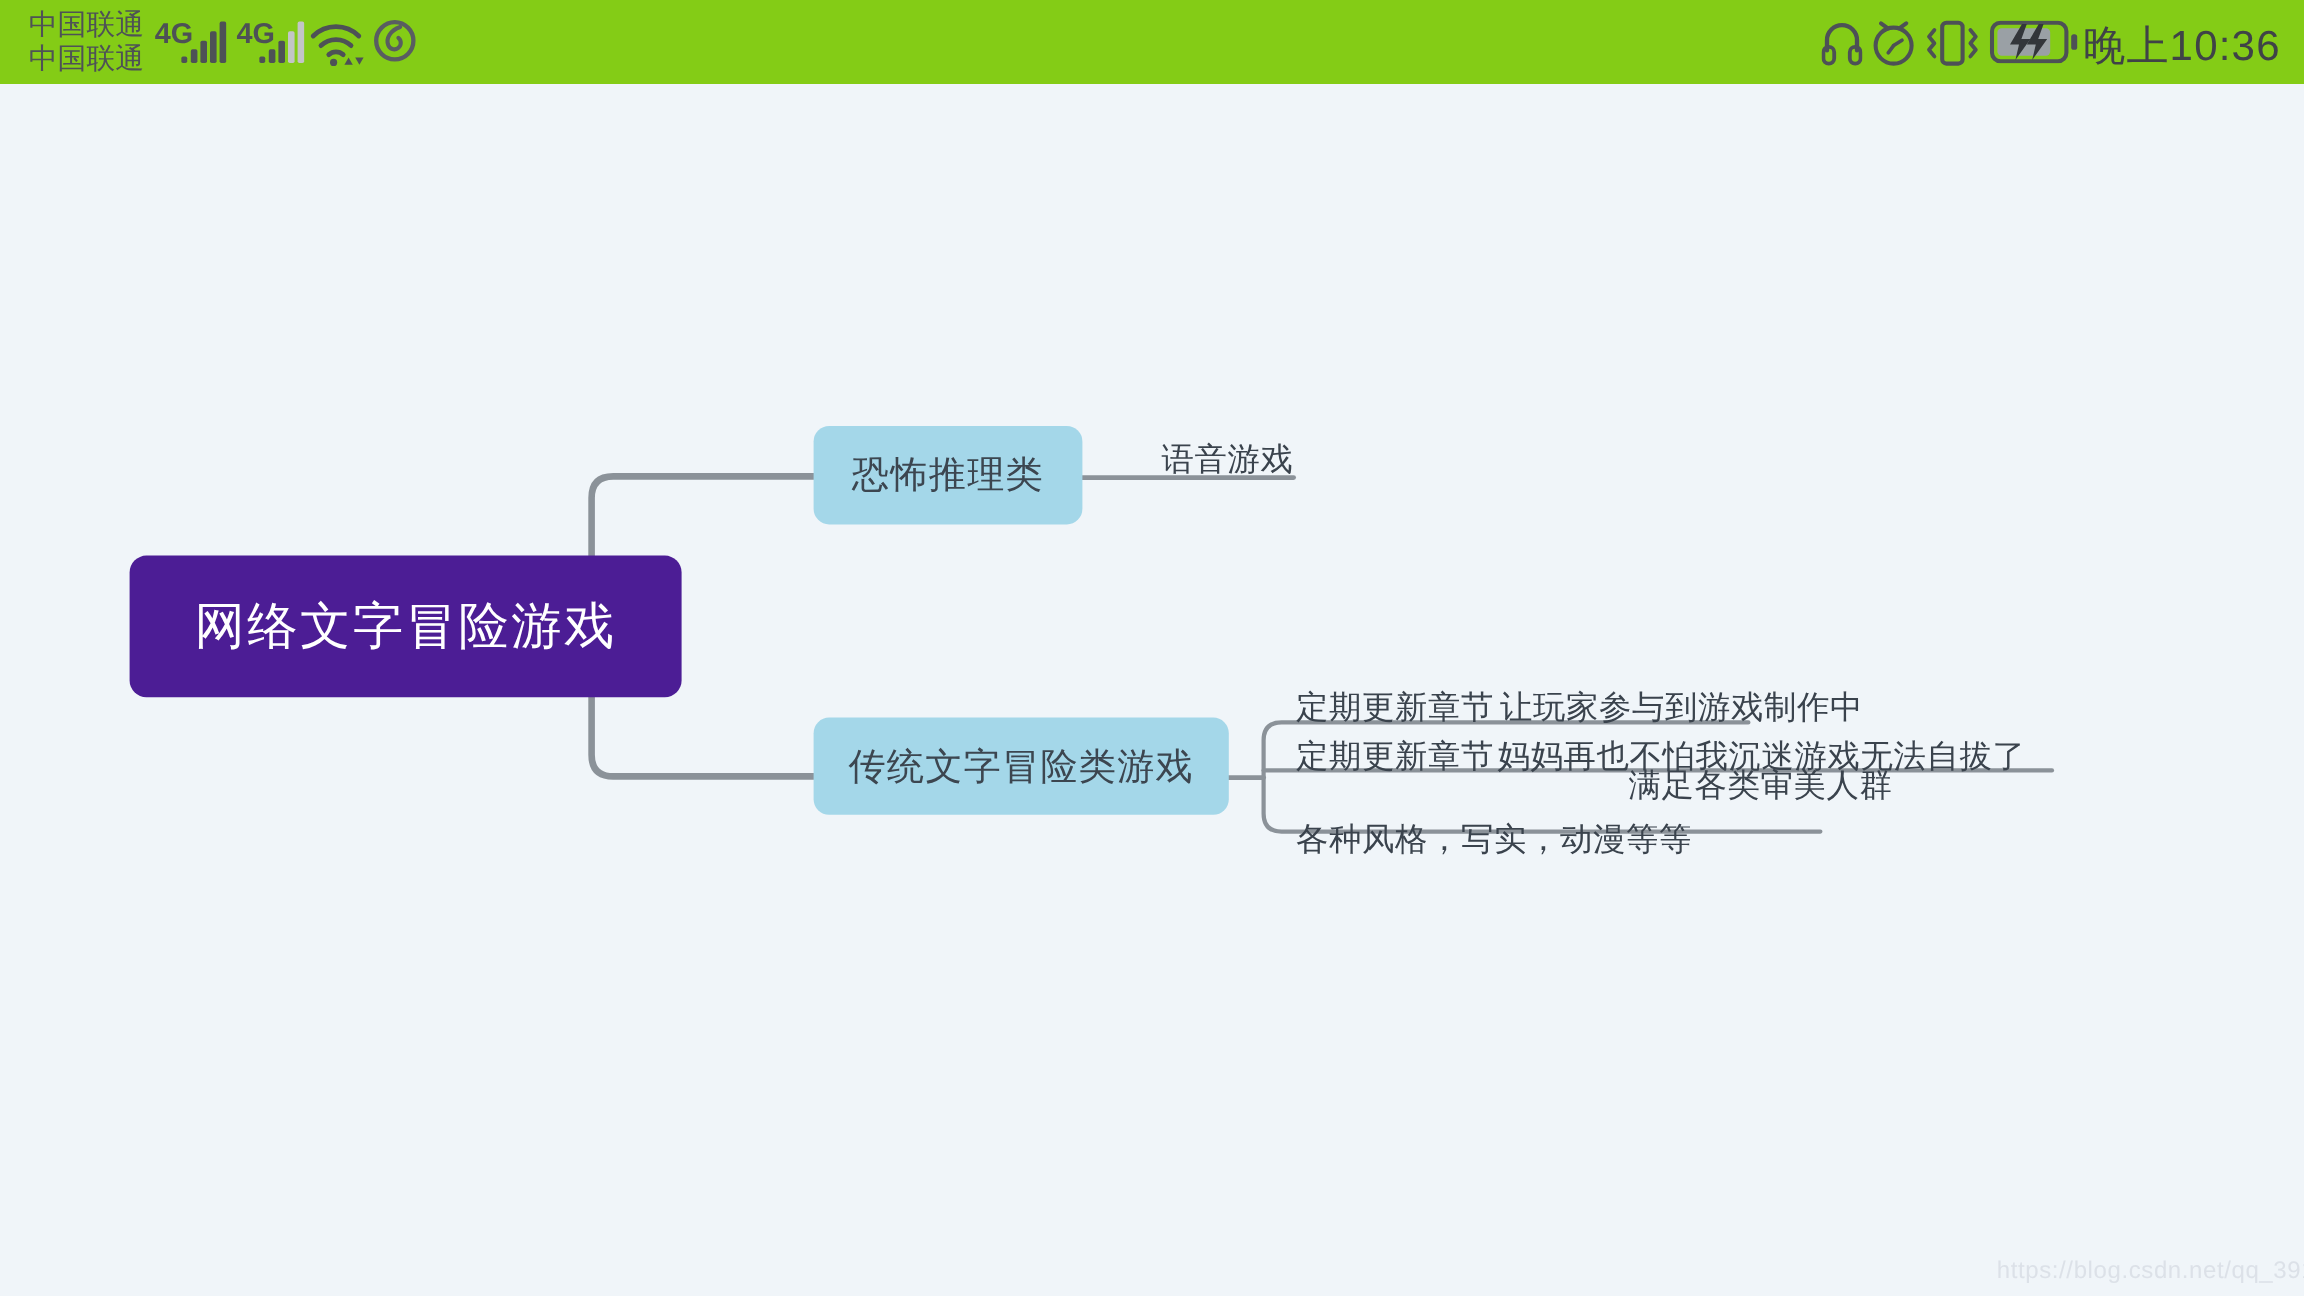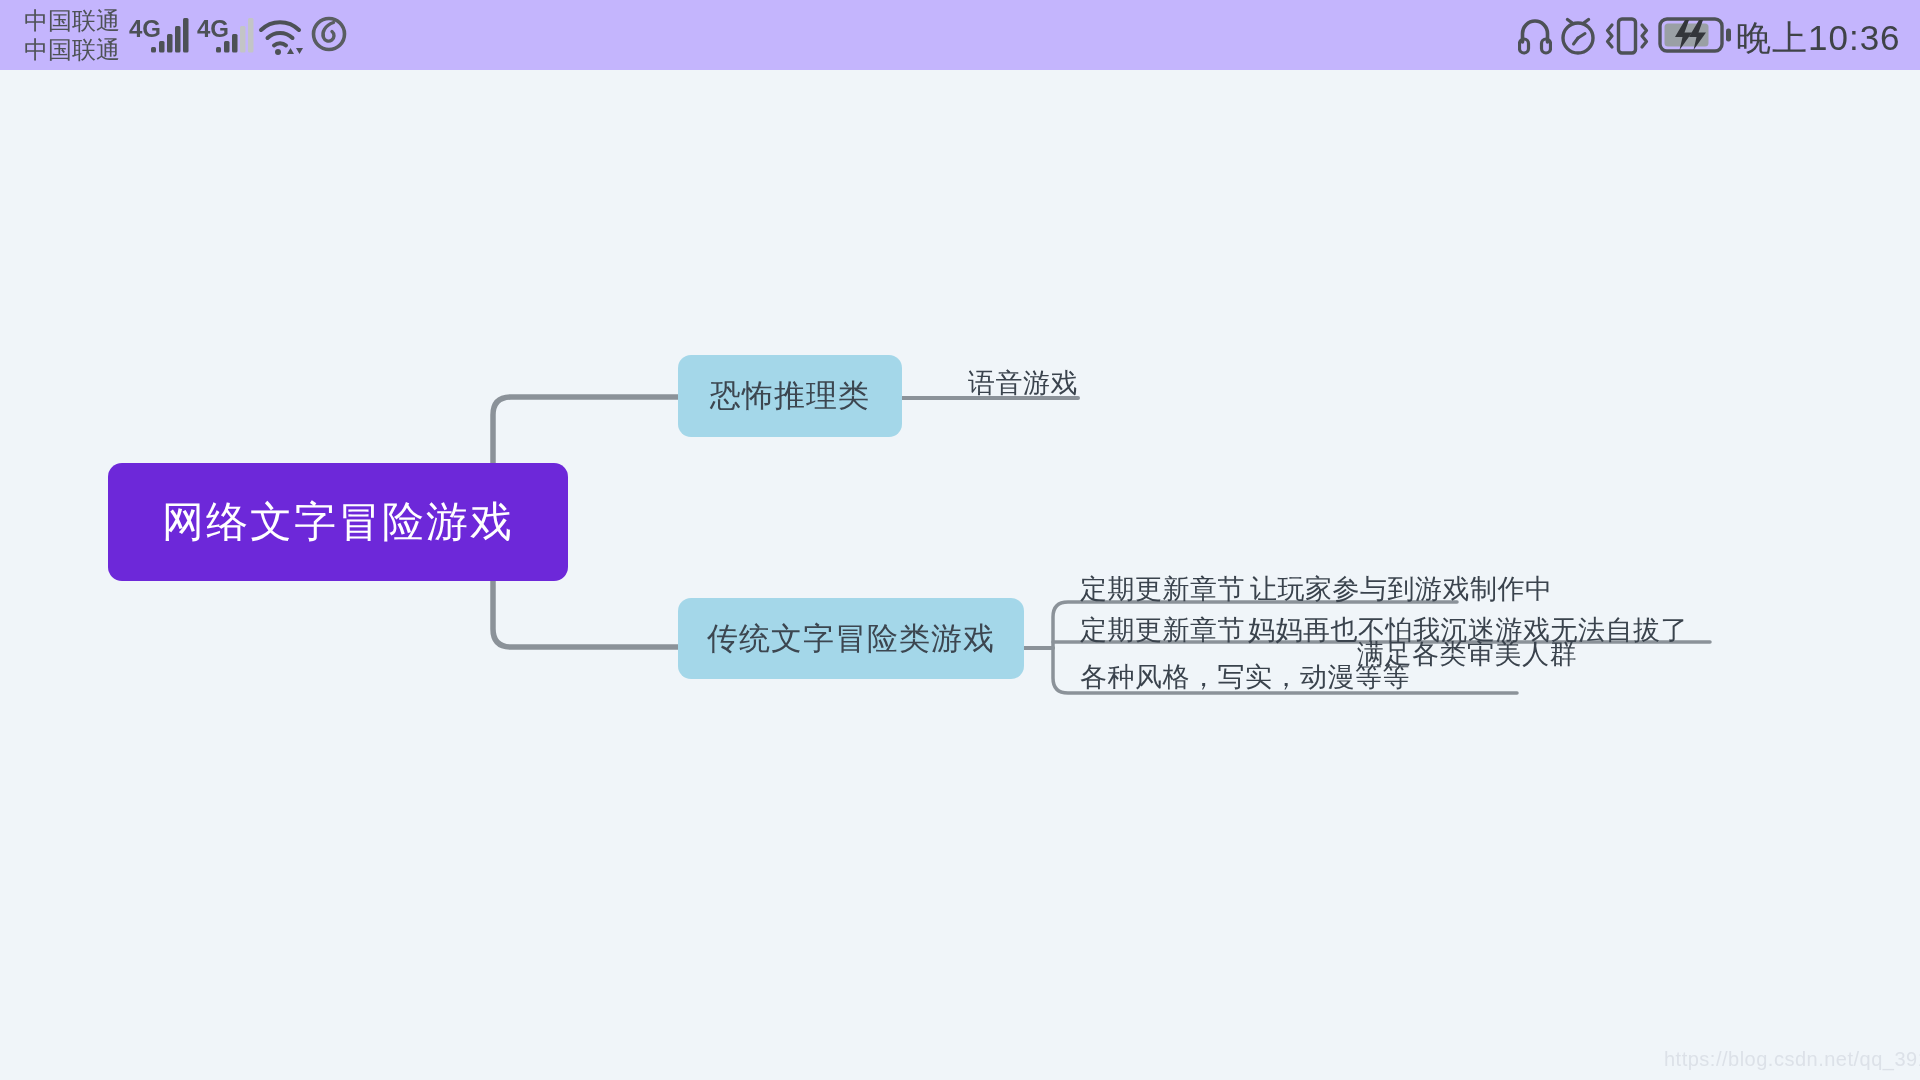--- a/index.html
+++ b/index.html
@@ -4,21 +4,21 @@
 <style>
   html,body{margin:0;padding:0;}
   body{
     width:1920px;height:1080px;position:relative;overflow:hidden;
     background:#f0f5f9;
     font-family:"Liberation Sans","DejaVu Sans",sans-serif;
   }
   
   .statusbar{
     position:absolute;left:0;top:0;width:1920px;height:70px;
-    background:#c4b5fd;z-index:5;
+    background:#84cc16;z-index:5;
   }
   .carrier{
     position:absolute;left:24px;top:6px;
     font-size:24px;line-height:29px;color:#4e5256;
   }
   .sb-item{position:absolute;}
   .net-badge{
     font-size:24px;font-weight:bold;color:#4d5156;top:2px;margin-top:13px;
   }
   .time{
@@ -26,21 +26,21 @@
     font-size:35px;color:#3f4347;letter-spacing:1px;
   }
   
   .map-svg{position:absolute;left:0;top:0;z-index:1;}
   .node{
     position:absolute;display:flex;align-items:center;justify-content:center;
     z-index:2;box-sizing:border-box;cursor:default;text-align:right;
   }
   .node-root{
     left:108px;top:463px;width:460px;height:118px;
-    background:#6d28d9;border-radius:14px;
+    background:#4c1d95;border-radius:14px;
     color:#ffffff;font-size:42px;letter-spacing:2px;
   }
   .node-branch{
     background:#a4d7e9;border-radius:13px;
     color:#3c4650;font-size:31px;letter-spacing:1px;
   }
   .node-a{left:678px;top:355px;width:224px;height:82px;}
   .node-b{left:678px;top:598px;width:346px;height:81px;}
   .leaf{
     position:absolute;z-index:2;color:#3a434d;font-size:27px;
@@ -152,16 +152,16 @@
 </div>
 
 <div class="leaf" style="left:968px;top:365px;text-align:center;">语音游戏</div>
 
 <div class="leaf" style="left:1080px;top:571px;">定期更新章节</div>
 <div class="leaf" style="left:1250px;top:571px;">让玩家参与到游戏制作中</div>
 
 <div class="leaf" style="left:1080px;top:612px;">定期更新章节</div>
 <div class="leaf" style="left:1248px;top:612px;">妈妈再也不怕我沉迷游戏无法自拔了</div>
 
-<div class="leaf" style="left:1080px;top:659px;">各种风格，写实，动漫等等</div>
+<div class="leaf" style="left:1080px;top:681px;">各种风格，写实，动漫等等</div>
 <div class="leaf" style="left:1357px;top:636px;">满足各类审美人群</div>
 
 <div class="watermark">https://blog.csdn.net/qq_39124517</div>
 
 </body></html>

